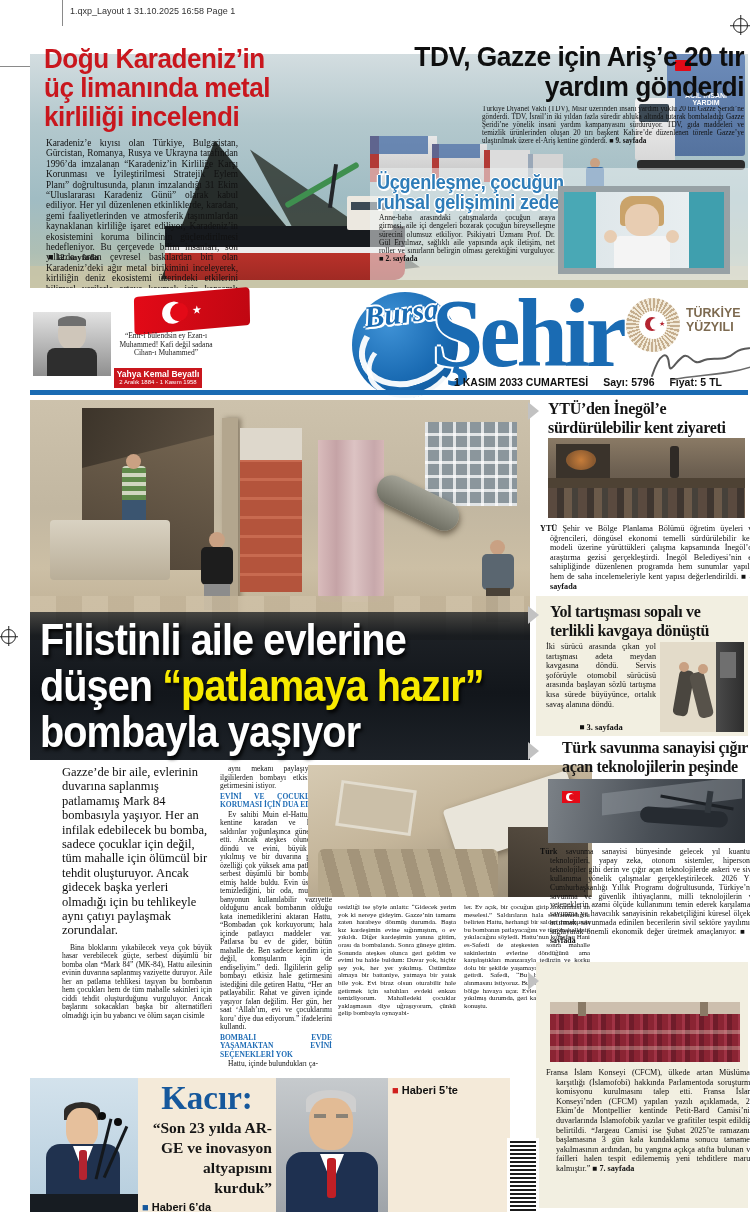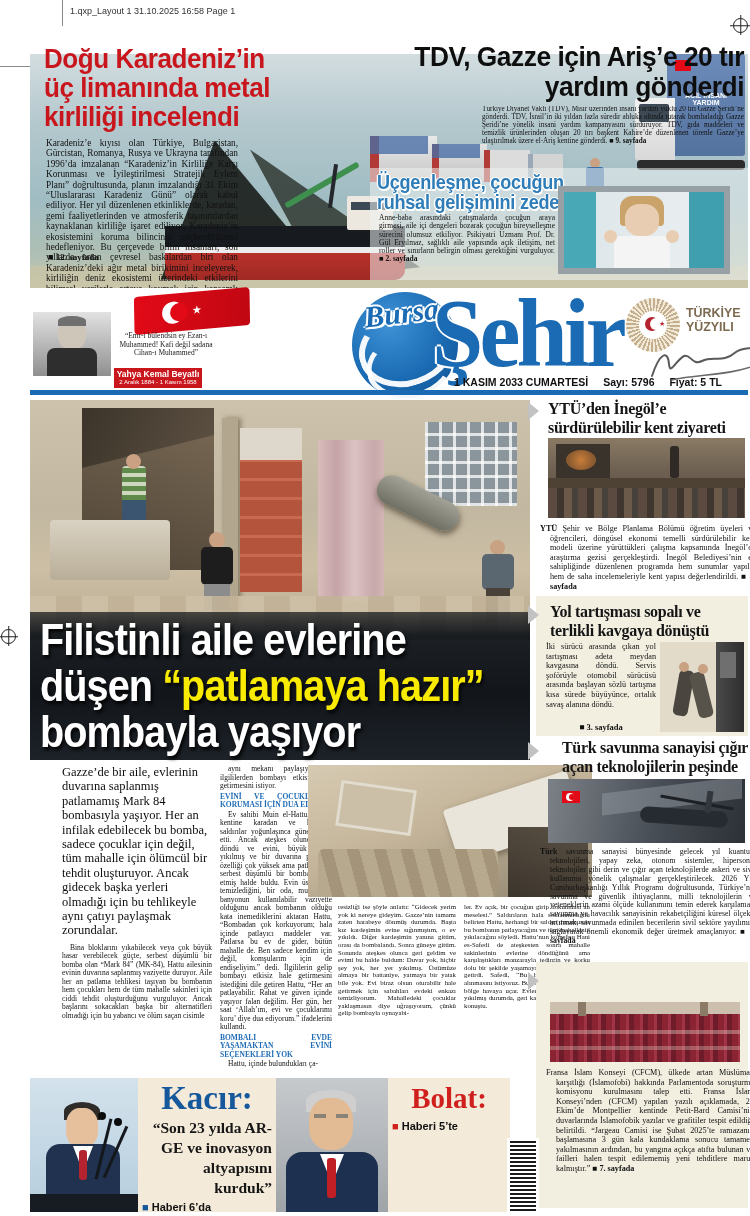--- a/index.html
+++ b/index.html
@@ -344,20 +344,19 @@
     <div class="abs hidden-ov" style="left:246px;top:0;width:112px;height:134px;background:linear-gradient(180deg,#c6cacd,#9fa4a9);">
       <div class="abs" style="left:30px;top:12px;width:50px;height:22px;background:#cfcfcf;border-radius:50% 50% 0 0;"></div>
       <div class="abs" style="left:33px;top:20px;width:44px;height:52px;background:#e2bb95;border-radius:42%;"></div>
       <div class="abs" style="left:10px;top:74px;width:92px;height:60px;background:#1e3050;border-radius:16px 16px 0 0;"></div>
       <div class="abs" style="left:44px;top:76px;width:24px;height:30px;background:#fff;clip-path:polygon(0 0,100% 0,50% 100%);"></div>
       <div class="abs" style="left:51px;top:80px;width:9px;height:40px;background:#c01f25;border-radius:3px;"></div>
       <div class="abs" style="left:38px;top:36px;width:12px;height:4px;background:#8a8276;"></div>
       <div class="abs" style="left:60px;top:36px;width:12px;height:4px;background:#8a8276;"></div>
     </div>
     <div class="abs" style="left:362px;top:2px;width:114px;">
-      <div class="ad-name" style="font-size:29px;color:#d0201e;line-height:36px;">Bolat:</div>
       <div class="ad-ref" style="margin-top:4px;"><span style="color:#d0201e;">■</span> <span>Haberi 5’te</span></div>
     </div>
   </div>
 
   <div class="abs barcode" style="left:507px;top:1138px;width:26px;height:72px;"></div>
 
 </div>
 
 </body></html>

